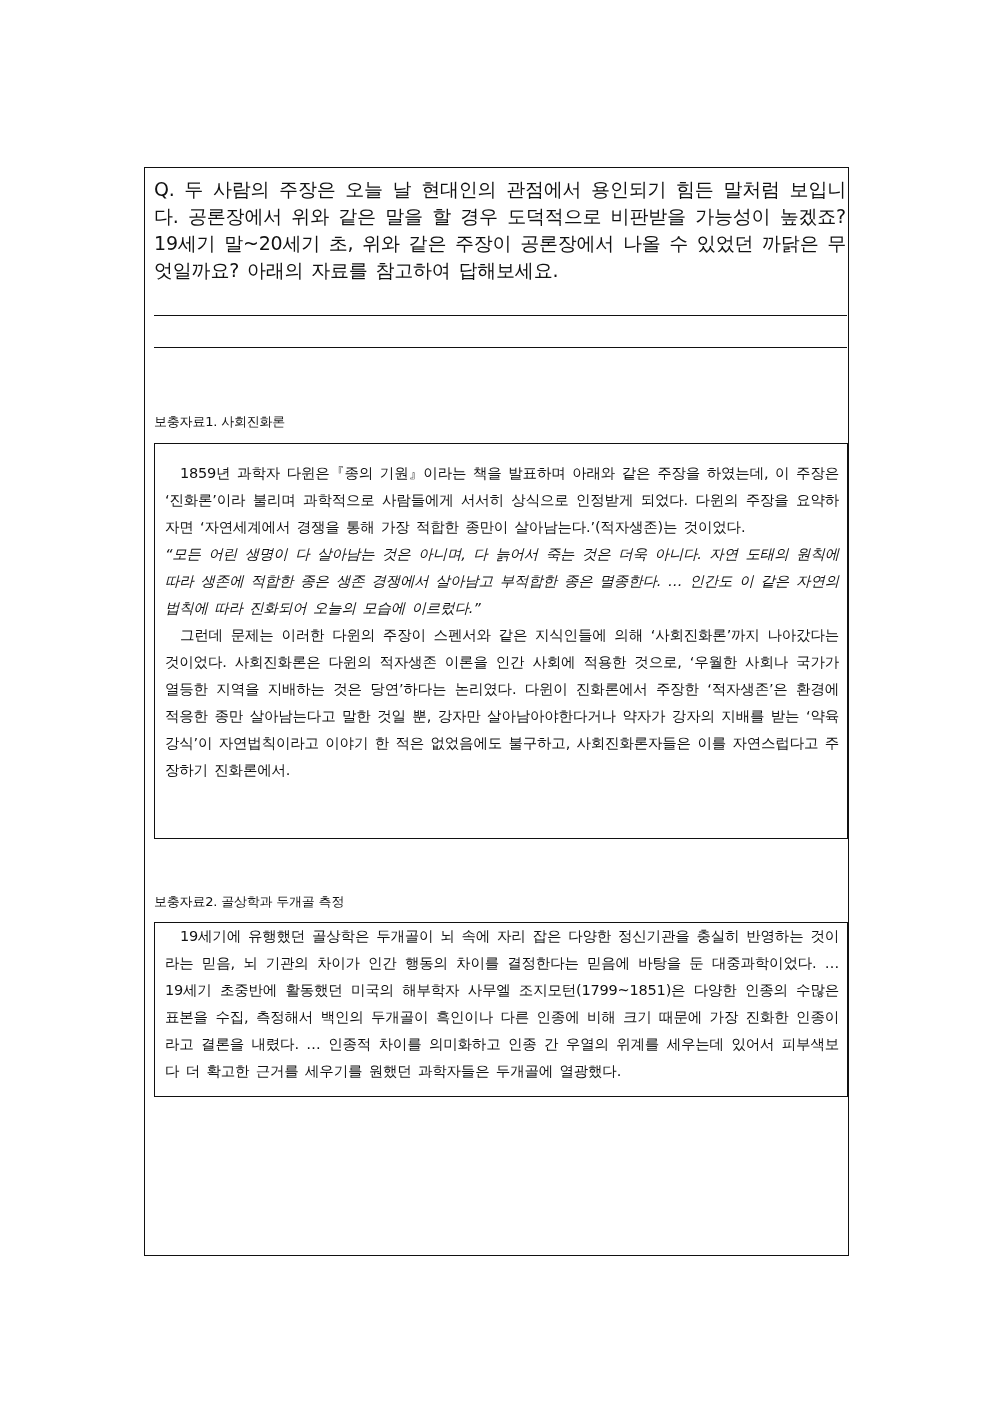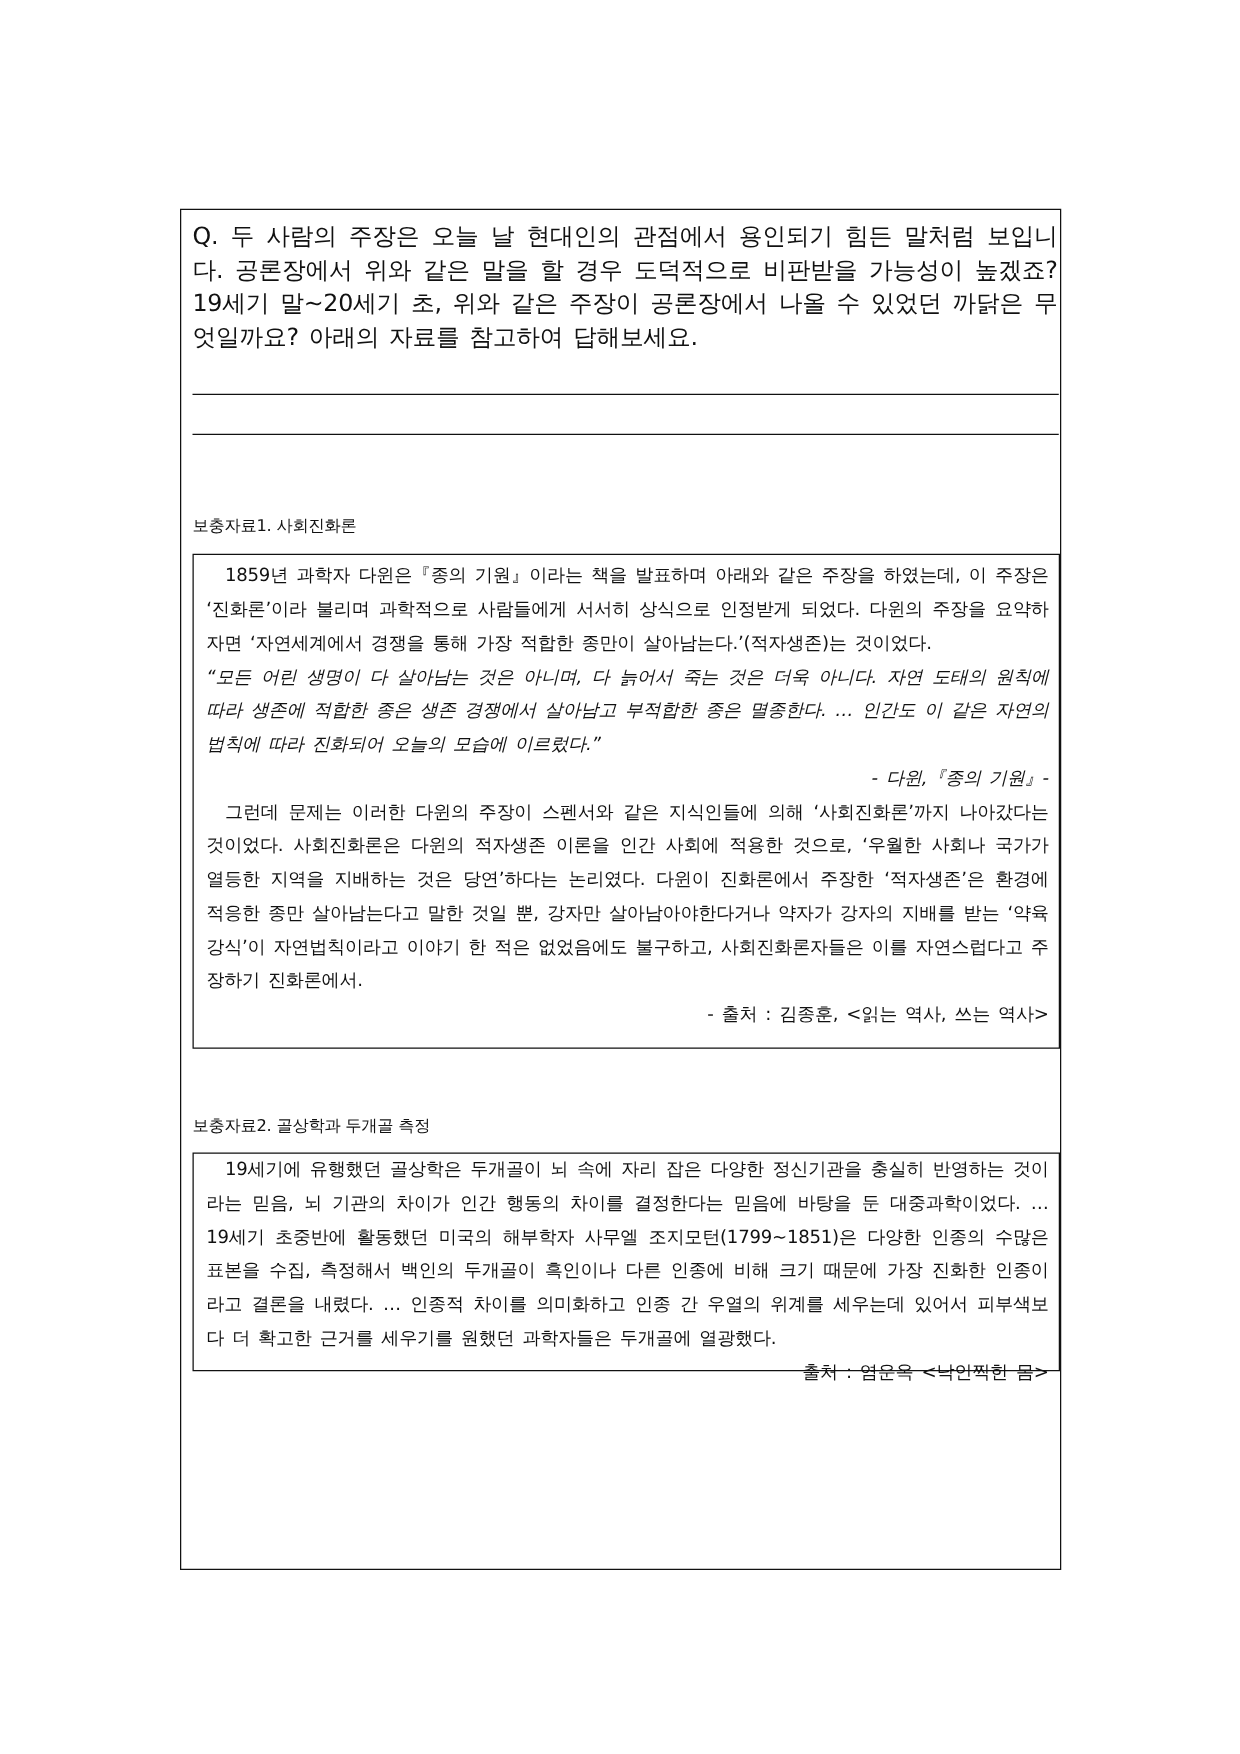--- a/index.html
+++ b/index.html
@@ -27,26 +27,23 @@
 
 <div class="outer"></div>
 
 <p class="question" style="margin:0;">Q. 두 사람의 주장은 오늘 날 현대인의 관점에서 용인되기 힘든 말처럼 보입니다. 공론장에서 위와 같은 말을 할 경우 도덕적으로 비판받을 가능성이 높겠죠? 19세기 말~20세기 초, 위와 같은 주장이 공론장에서 나올 수 있었던 까닭은 무엇일까요? 아래의 자료를 참고하여 답해보세요.</p>
 
 <div class="answer-line" style="top:315px;"></div>
 <div class="answer-line" style="top:347px;"></div>
 
 <div class="section-title" style="top:412px;">보충자료1. 사회진화론</div>
 
-<div class="box" style="top:443px; height:396px; padding-top:4px;">
+<div class="box" style="top:443px; height:396px; padding-top:16px;">
   <p class="indent">1859년 과학자 다윈은『종의 기원』이라는 책을 발표하며 아래와 같은 주장을 하였는데, 이 주장은 ‘진화론’이라 불리며 과학적으로 사람들에게 서서히 상식으로 인정받게 되었다. 다윈의 주장을 요약하자면 ‘자연세계에서 경쟁을 통해 가장 적합한 종만이 살아남는다.’(적자생존)는 것이었다.</p>
   <p class="quote">“모든 어린 생명이 다 살아남는 것은 아니며, 다 늙어서 죽는 것은 더욱 아니다. 자연 도태의 원칙에 따라 생존에 적합한 종은 생존 경쟁에서 살아남고 부적합한 종은 멸종한다. … 인간도 이 같은 자연의 법칙에 따라 진화되어 오늘의 모습에 이르렀다.”</p>
-  <p class="quote right">- 다윈,『종의 기원』-</p>
   <p class="indent">그런데 문제는 이러한 다윈의 주장이 스펜서와 같은 지식인들에 의해 ‘사회진화론’까지 나아갔다는 것이었다. 사회진화론은 다윈의 적자생존 이론을 인간 사회에 적용한 것으로, ‘우월한 사회나 국가가 열등한 지역을 지배하는 것은 당연’하다는 논리였다. 다윈이 진화론에서 주장한 ‘적자생존’은 환경에 적응한 종만 살아남는다고 말한 것일 뿐, 강자만 살아남아야한다거나 약자가 강자의 지배를 받는 ‘약육강식’이 자연법칙이라고 이야기 한 적은 없었음에도 불구하고, 사회진화론자들은 이를 자연스럽다고 주장하기 진화론에서.</p>
-  <p class="right">- 출처 : 김종훈, &lt;읽는 역사, 쓰는 역사&gt;</p>
 </div>
 
 <div class="section-title" style="top:892px;">보충자료2. 골상학과 두개골 측정</div>
 
 <div class="box" style="top:922px; height:175px;">
   <p class="indent">19세기에 유행했던 골상학은 두개골이 뇌 속에 자리 잡은 다양한 정신기관을 충실히 반영하는 것이라는 믿음, 뇌 기관의 차이가 인간 행동의 차이를 결정한다는 믿음에 바탕을 둔 대중과학이었다. … 19세기 초중반에 활동했던 미국의 해부학자 사무엘 조지모턴(1799~1851)은 다양한 인종의 수많은 표본을 수집, 측정해서 백인의 두개골이 흑인이나 다른 인종에 비해 크기 때문에 가장 진화한 인종이라고 결론을 내렸다. … 인종적 차이를 의미화하고 인종 간 우열의 위계를 세우는데 있어서 피부색보다 더 확고한 근거를 세우기를 원했던 과학자들은 두개골에 열광했다.</p>
-  <p class="right">출처 : 염운옥 &lt;낙인찍힌 몸&gt;</p>
 </div>
 
 </body></html>

